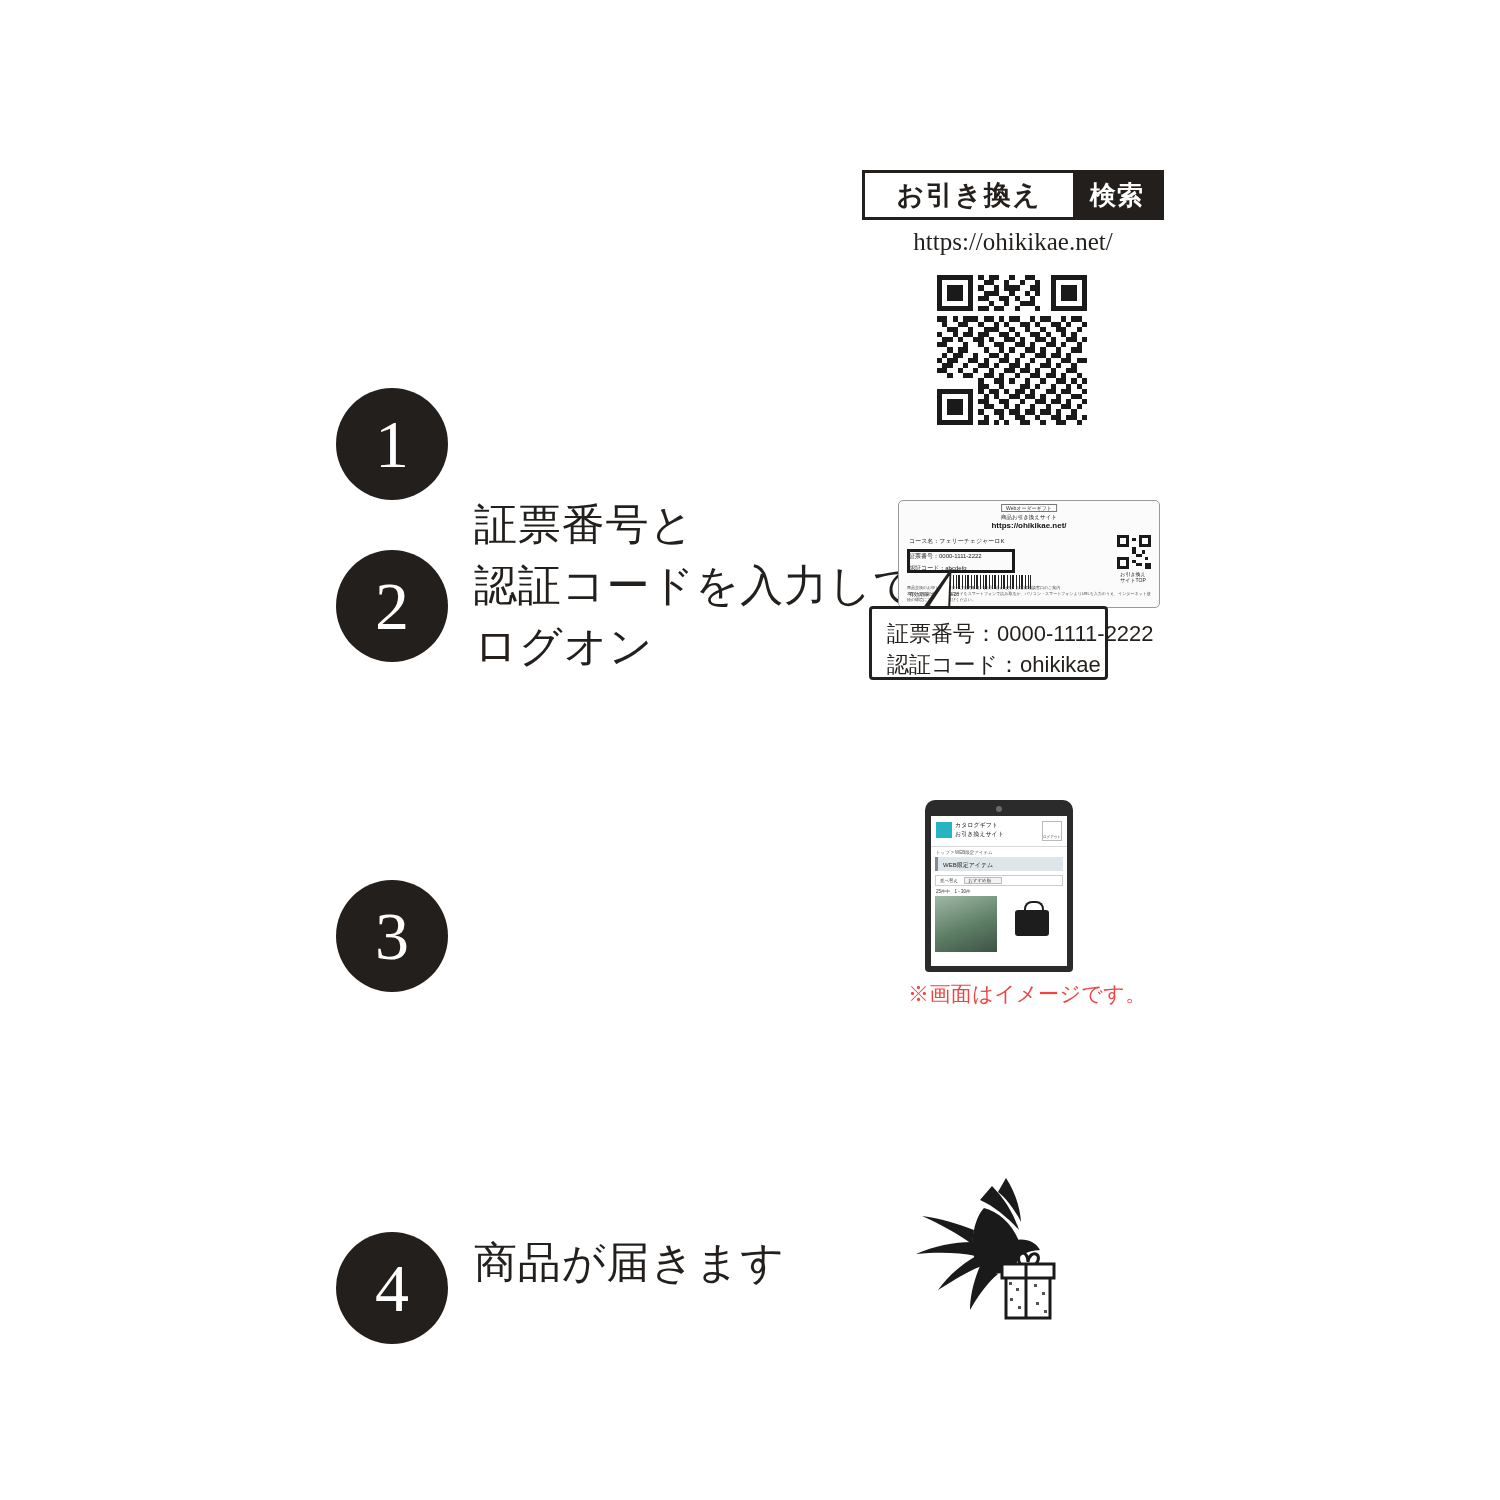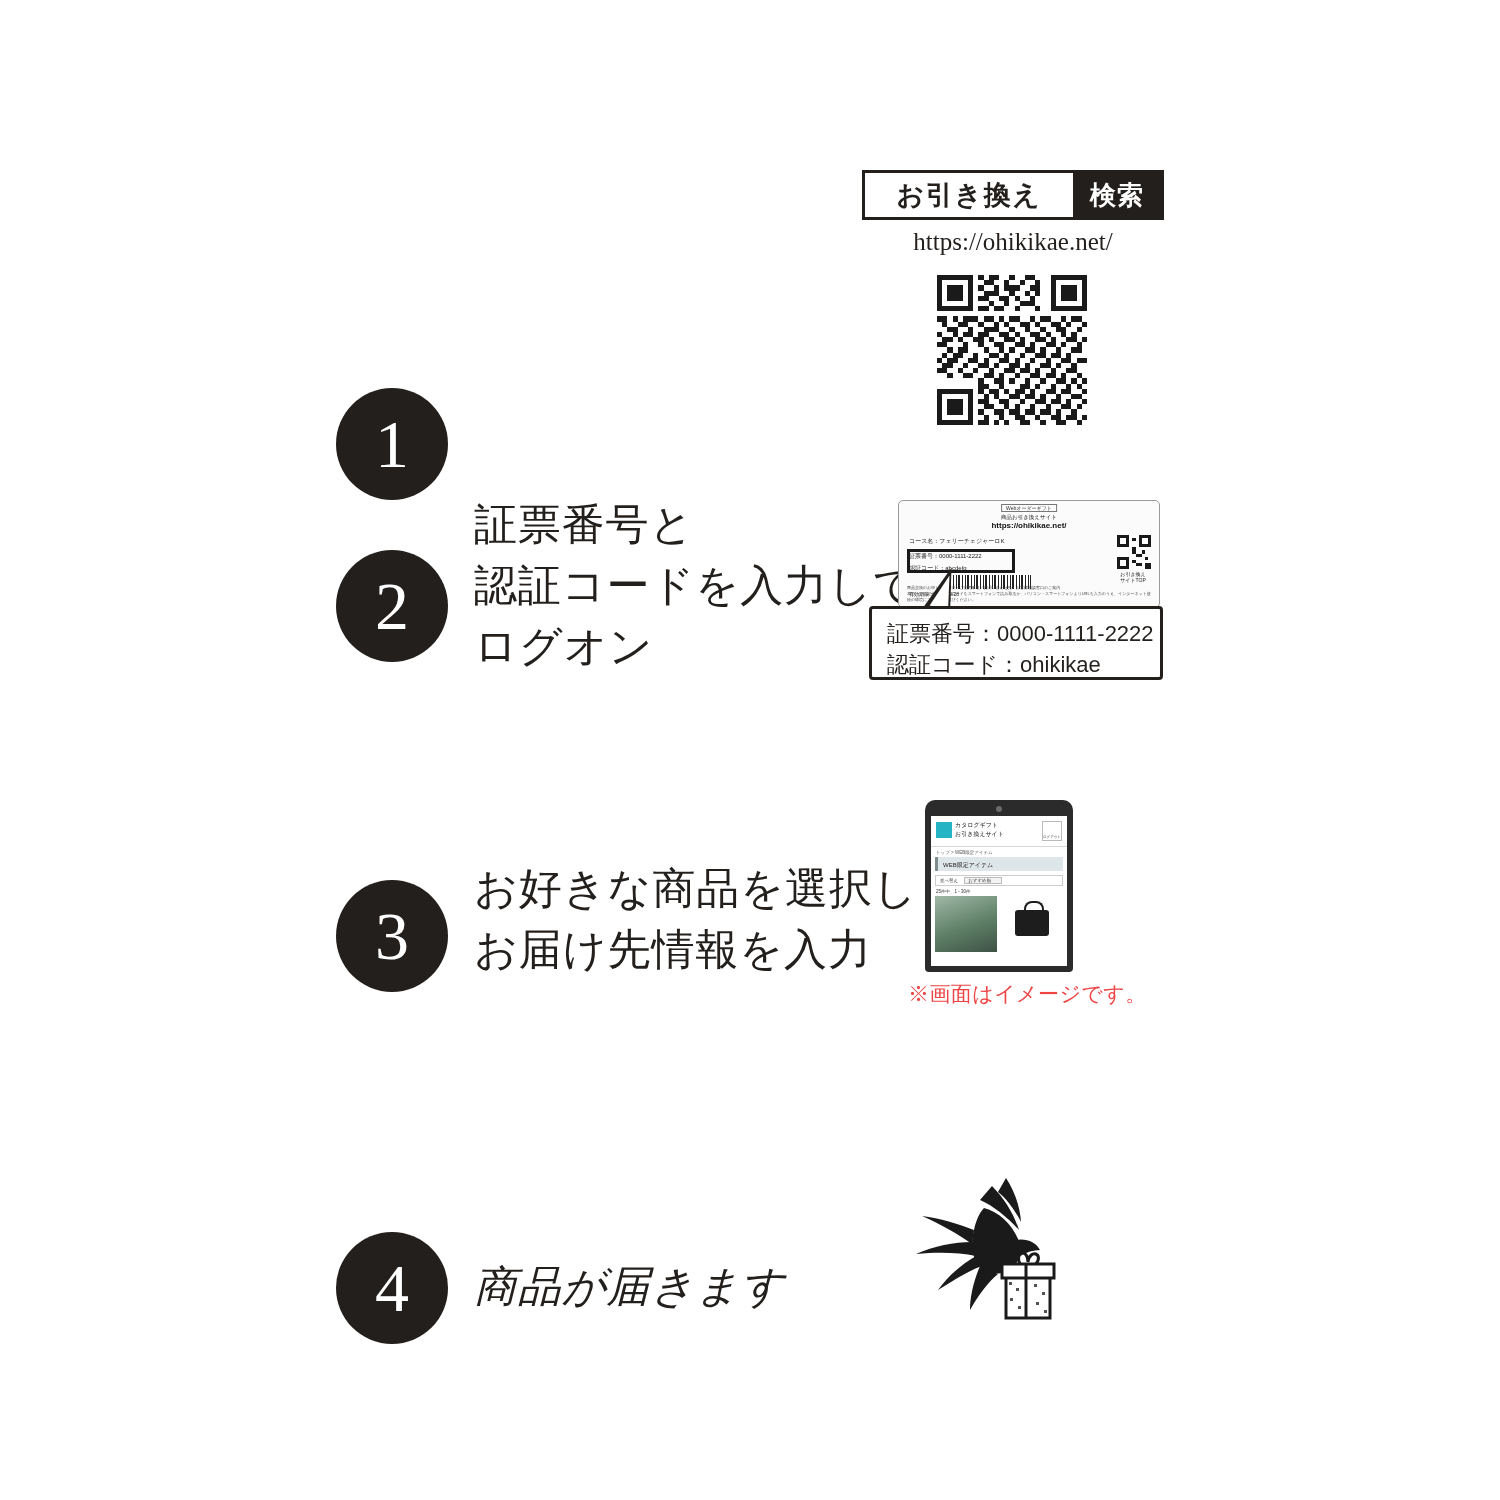--- a/index.html
+++ b/index.html
@@ -198,21 +198,21 @@
     bottom: 4px;
     width: 246px;
     font-size: 4px;
     line-height: 1.5;
     color: #444;
   }
   .callout {
     position: absolute;
     left: 869px;
     top: 136px;
-    width: 294px;
+    width: 239px;
     height: 74px;
     border: 3px solid #231f1c;
     border-radius: 4px;
     background: #ffffff;
     box-sizing: border-box;
     font-family: "Liberation Sans", sans-serif;
   }
   .callout .c-row {
     position: absolute;
     left: 15px;
@@ -391,21 +391,21 @@
     top: 180px;
     font-size: 21px;
     font-family: "Liberation Sans", sans-serif;
     color: #ef4444;
     letter-spacing: 0.02em;
   }
 
   
   #step4 { top: 1140px; }
   #step4 .step-num { top: 92px; }
-  #step4 .step-text { top: 116px; font-style: italic; }
+  #step4 .step-text { top: 92px; }
 
   .bird {
     position: absolute;
     left: 888px;
     top: 28px;
     width: 220px;
     height: 180px;
   }
 </style>
 </head>
@@ -711,22 +711,20 @@
     <div class="callout-tail"></div>
 
     <div class="callout">
       <div class="c-row r1">証票番号：0000-1111-2222</div>
       <div class="c-row r2">認証コード：ohikikae</div>
     </div>
   </section>
 
   <section class="step" id="step3">
     <div class="step-num">3</div>
-    <div class="step-text">お好きな商品を選択し
-お届け先情報を入力</div>
 
     <div class="phone">
       <div class="phone-cam"></div>
       <div class="phone-screen">
         <div class="ps-head">
           <div class="ps-logo"></div>
           <div class="ps-title">カタログギフト
 お引き換えサイト</div>
           <div class="ps-btn">ログアウト</div>
         </div>

